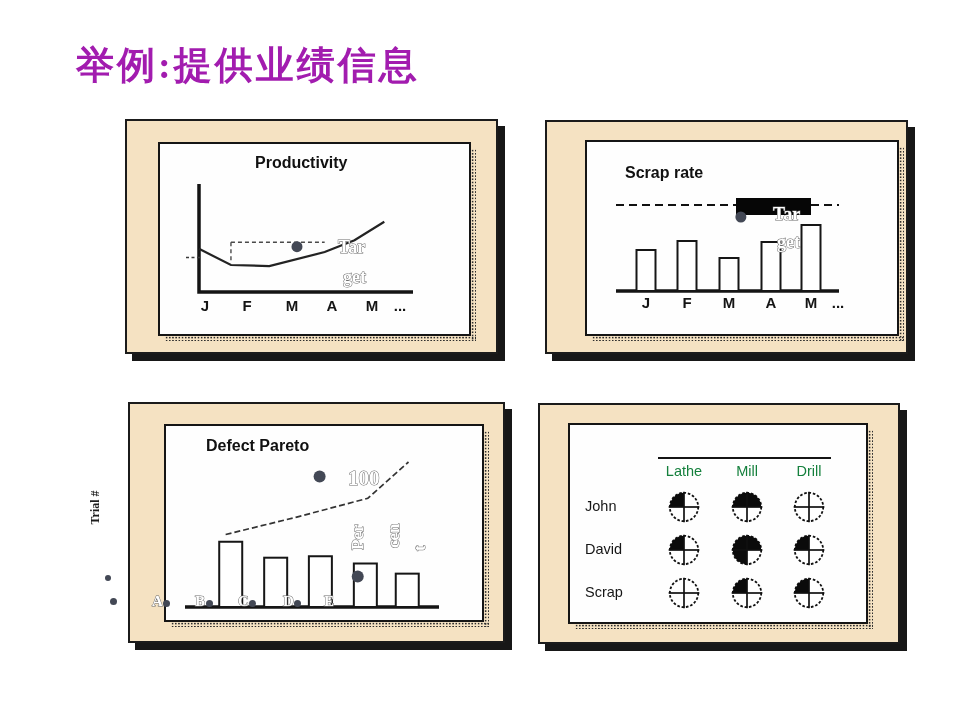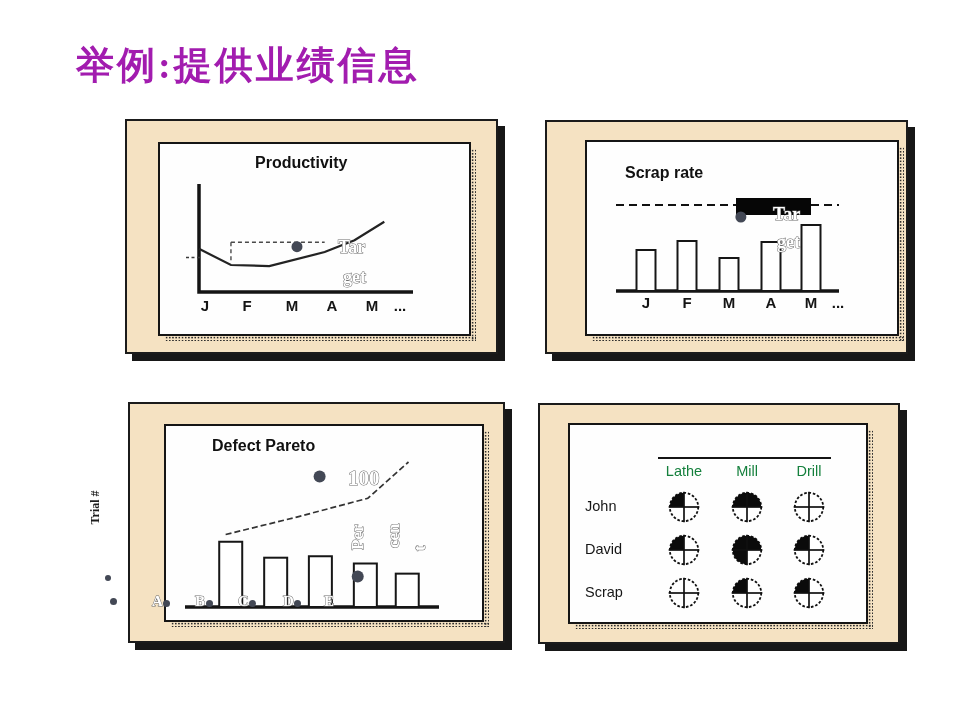--- a/index.html
+++ b/index.html
@@ -65,21 +65,21 @@
   #card-prod  {left:125px;top:119px;width:369px;height:231px;}
   #card-prod   .panel{left:31px;top:21px;width:309px;height:190px;}
   #card-scrap {left:545px;top:120px;width:359px;height:230px;}
   #card-scrap  .panel{left:26px;top:18px;width:310px;height:192px;margin-left:12px;}
   #card-pareto{left:128px;top:402px;width:373px;height:237px;}
   #card-pareto .panel{left:34px;top:20px;width:316px;height:194px;}
   #card-skills{left:538px;top:403px;width:358px;height:237px;}
   #card-skills .panel{left:28px;top:18px;width:296px;height:197px;}
   #title-prod{left:50px;top:10px;margin-left:45px;}
   #title-scrap{left:38px;top:22px;}
-  #title-pareto{left:46px;top:11px;}
+  #title-pareto{left:40px;top:11px;}
 </style>
 </head>
 <body>
 
 <h1 class="slide-title">举例:提供业绩信息</h1>
 
 <div class="card" id="card-prod">
   <div class="panel">
     <div class="panel-title" id="title-prod">Productivity</div>
     <svg class="plot" id="svg-prod" width="309" height="190" viewBox="0 0 309 190">

